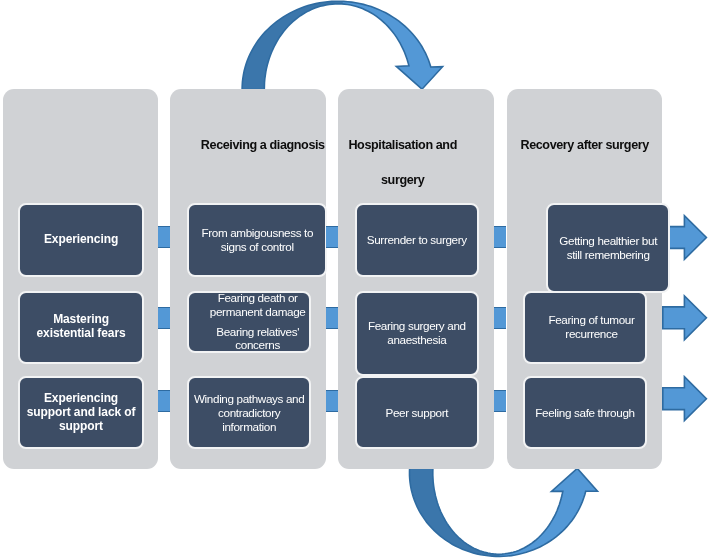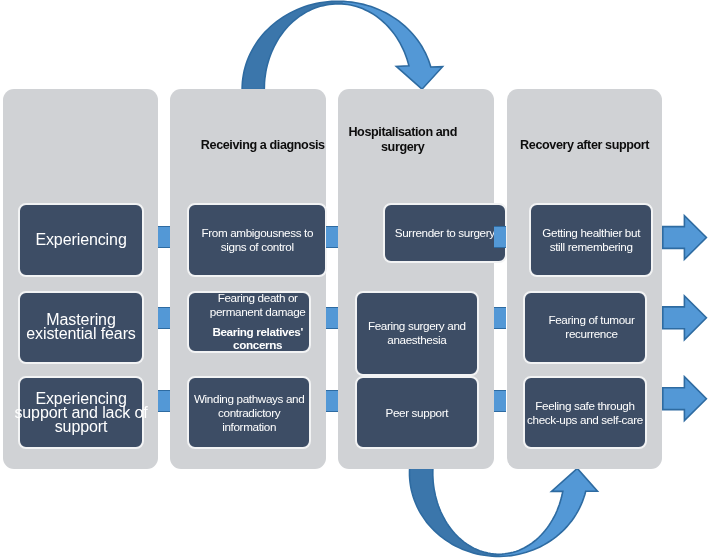--- a/index.html
+++ b/index.html
@@ -8,23 +8,23 @@
   #stage{position:relative;width:708px;height:559px;background:#ffffff;}
   .panel{position:absolute;background:#d0d2d5;border-radius:11px;}
   .panel-title{position:absolute;text-align:center;font-weight:bold;font-size:12.6px;
                color:#0d0d0d;line-height:14.9px;letter-spacing:-0.4px;white-space:nowrap;
                display:flex;flex-direction:column;justify-content:center;}
   .panel-title .tl{display:block;}
   .node{position:absolute;background:#3d4d65;border-radius:8px;
         border:2.0px solid #f2f3f4;color:#ffffff;box-sizing:border-box;
         display:flex;flex-direction:column;align-items:center;justify-content:center;text-align:center;}
   .node .para{margin:0;font-size:11.7px;line-height:13.85px;letter-spacing:-0.36px;white-space:nowrap;}
-  .node .para + .para{margin-top:6px;font-weight:bold;}
+  .node .para + .para{margin-top:6px;}
   .node .ln{display:block;}
-  .node.bold .para{font-weight:normal;letter-spacing:-0.1px;font-size:16px;}
+  .node.bold .para{font-weight:bold;letter-spacing:-0.1px;font-size:12px;}
   .conn{position:absolute;background:#5398d6;box-sizing:border-box;
         border-top:1.7px solid #2e6ba1;border-bottom:1.7px solid #2e6ba1;}
   svg.ov{position:absolute;left:0;top:0;width:708px;height:559px;}
 </style>
 </head>
 <body>
 
 <div id="stage">
   <svg class="ov" viewBox="0 0 708 559" width="708" height="559" xmlns="http://www.w3.org/2000/svg">
     <defs>
@@ -87,60 +87,59 @@
       </p>
     </div>
     <div class="node" style="left: 187.3px; top: 376.1px; width: 123.7px; height: 73.2px;">
       <p class="para">
         <span class="ln">Winding pathways and</span>
         <span class="ln">contradictory</span>
         <span class="ln">information</span>
       </p>
     </div>
     <div class="panel" style="left: 338.2px; top: 89.2px; width: 155.4px; height: 379.4px;"></div>
-    <div class="panel-title" style="left: 338.2px; top: 115px; width: 129px; height: 50px;">
+    <div class="panel-title" style="left: 338.2px; top: 138px; width: 129px; height: 50px; justify-content: space-between;">
       <span class="tl">Hospitalisation and</span>
       <span class="tl">surgery</span>
     </div>
-    <div class="node" style="left: 354.6px; top: 203.2px; width: 124.4px; height: 60px; margin-left: 28px;">
+    <div class="node" style="left: 354.6px; top: 203.2px; width: 124.4px; height: 74px;">
       <p class="para">
         <span class="ln">Surrender to surgery</span>
       </p>
     </div>
     <div class="node" style="left: 354.6px; top: 290.6px; width: 124.4px; height: 85px;">
       <p class="para">
         <span class="ln">Fearing surgery and</span>
         <span class="ln">anaesthesia</span>
       </p>
     </div>
     <div class="node" style="left: 354.6px; top: 376.1px; width: 124.4px; height: 73.2px;">
       <p class="para">
         <span class="ln">Peer support</span>
       </p>
     </div>
     <div class="panel" style="left: 506.9px; top: 89.2px; width: 155.5px; height: 379.4px;"></div>
     <div class="panel-title" style="left: 506.9px; top: 120.2px; width: 155.5px; height: 50px;">
-      <span class="tl">Recovery after support</span>
+      <span class="tl">Recovery after surgery</span>
     </div>
-    <div class="node" style="left: 529px; top: 203.2px; width: 124.4px; height: 74px;">
+    <div class="node" style="left: 546px; top: 203.2px; width: 124.4px; height: 90px;">
       <p class="para">
         <span class="ln">Getting healthier but</span>
         <span class="ln">still remembering</span>
       </p>
     </div>
     <div class="node" style="left: 522.8px; top: 290.6px; width: 124.4px; height: 73.2px; padding-left: 13px;">
       <p class="para">
         <span class="ln">Fearing of tumour</span>
         <span class="ln">recurrence</span>
       </p>
     </div>
     <div class="node" style="left: 522.8px; top: 376.1px; width: 124.4px; height: 73.2px;">
       <p class="para">
         <span class="ln">Feeling safe through</span>
-        <span class="ln">check-ups and self-care</span>
       </p>
     </div>
     <div class="conn" style="left: 158px; top: 226.4px; width: 12.2px; height: 21.8px;"></div>
     <div class="conn" style="left: 158px; top: 306.9px; width: 12.2px; height: 21.8px;"></div>
     <div class="conn" style="left: 158px; top: 390.1px; width: 12.2px; height: 21.8px;"></div>
     <div class="conn" style="left: 326.2px; top: 226.4px; width: 12.2px; height: 21.8px;"></div>
     <div class="conn" style="left: 326.2px; top: 306.9px; width: 12.2px; height: 21.8px;"></div>
     <div class="conn" style="left: 326.2px; top: 390.1px; width: 12.2px; height: 21.8px;"></div>
     <div class="conn" style="left: 494px; top: 226.4px; width: 12.2px; height: 21.8px;"></div>
     <div class="conn" style="left: 494px; top: 306.9px; width: 12.2px; height: 21.8px;"></div>

